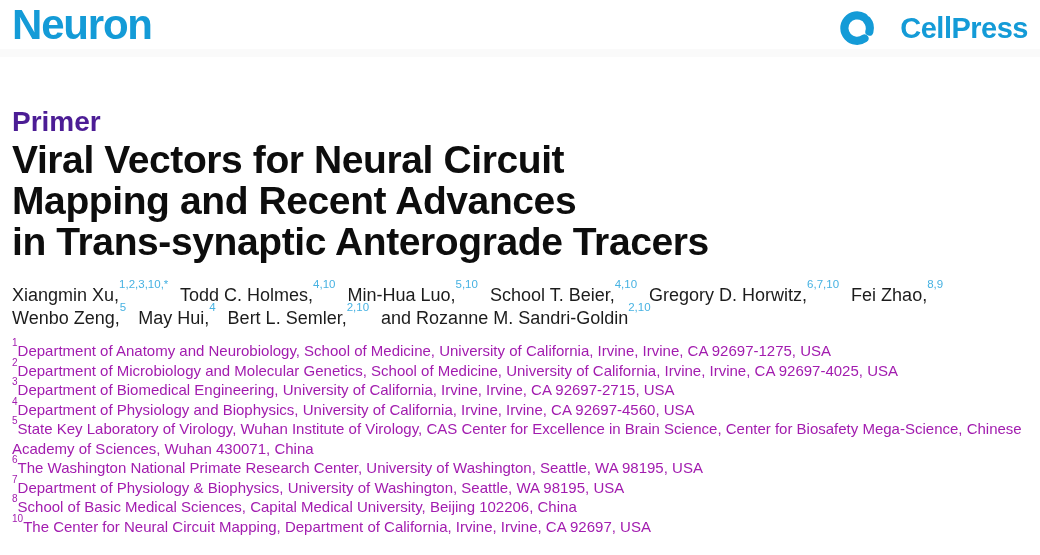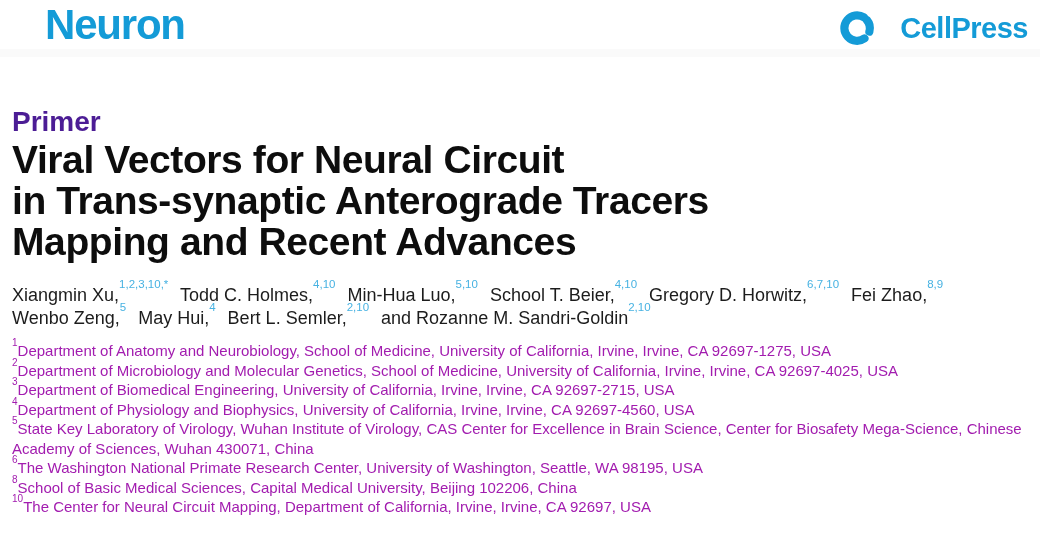--- a/index.html
+++ b/index.html
@@ -17,21 +17,20 @@
   
   .journal-logo {
     position: absolute;
     left: 12px;
     top: 0px;
     font-size: 42px;
     font-weight: 700;
     letter-spacing: -1.2px;
     line-height: 50px;
     color: #149bd7;
-    margin-left: 33px;
   }
   .publisher-logo {
     position: absolute;
     right: 12px;
     top: 8px;
     display: flex;
     align-items: flex-end;
     gap: 23px;
   }
   .publisher-logo .mark { width: 40px; height: 40px; display: block; }
@@ -120,22 +119,22 @@
         <path d="M 32.8 13.2 A 14 14 0 0 1 35.6 26.0"></path>
       </g>
     </svg>
     <span class="wordmark">CellPress</span>
   </div>
 
   <div class="kicker">Primer</div>
 
   <h1 class="title">
     <div>Viral Vectors for Neural Circuit</div>
+    <div>Mapping and Recent Advances</div>
     <div>in Trans-synaptic Anterograde Tracers</div>
-    <div>Mapping and Recent Advances</div>
   </h1>
 
   <div class="authors">
     <div class="author-line">
       <span class="author"><span class="a-name">Xiangmin Xu,</span><sup class="a-sup">1,2,3,10,*</sup></span>
       <span class="author"><span class="a-name">Todd C. Holmes,</span><sup class="a-sup">4,10</sup></span>
       <span class="author"><span class="a-name">Min-Hua Luo,</span><sup class="a-sup">5,10</sup></span>
       <span class="author"><span class="a-name">School T. Beier,</span><sup class="a-sup">4,10</sup></span>
       <span class="author"><span class="a-name">Gregory D. Horwitz,</span><sup class="a-sup">6,7,10</sup></span>
       <span class="author"><span class="a-name">Fei Zhao,</span><sup class="a-sup">8,9</sup></span>
@@ -148,17 +147,18 @@
     </div>
   </div>
 
   <div class="affiliations">
     <div class="affil"><sup>1</sup><span>Department of Anatomy and Neurobiology, School of Medicine, University of California, Irvine, Irvine, CA 92697-1275, USA</span></div>
     <div class="affil"><sup>2</sup><span>Department of Microbiology and Molecular Genetics, School of Medicine, University of California, Irvine, Irvine, CA 92697-4025, USA</span></div>
     <div class="affil"><sup>3</sup><span>Department of Biomedical Engineering, University of California, Irvine, Irvine, CA 92697-2715, USA</span></div>
     <div class="affil"><sup>4</sup><span>Department of Physiology and Biophysics, University of California, Irvine, Irvine, CA 92697-4560, USA</span></div>
     <div class="affil"><sup>5</sup><span>State Key Laboratory of Virology, Wuhan Institute of Virology, CAS Center for Excellence in Brain Science, Center for Biosafety Mega-Science, Chinese Academy of Sciences, Wuhan 430071, China</span></div>
     <div class="affil"><sup>6</sup><span>The Washington National Primate Research Center, University of Washington, Seattle, WA 98195, USA</span></div>
+    <div class="affil"><sup>7</sup><span>Department of Physiology &amp; Biophysics, University of Washington, Seattle, WA 98195, USA</span></div>
     <div class="affil"><sup>8</sup><span>School of Basic Medical Sciences, Capital Medical University, Beijing 102206, China</span></div>
     <div class="affil"><sup>10</sup><span>The Center for Neural Circuit Mapping, Department of California, Irvine, Irvine, CA 92697, USA</span></div>
   </div>
 
 </div>
 
 </body></html>

